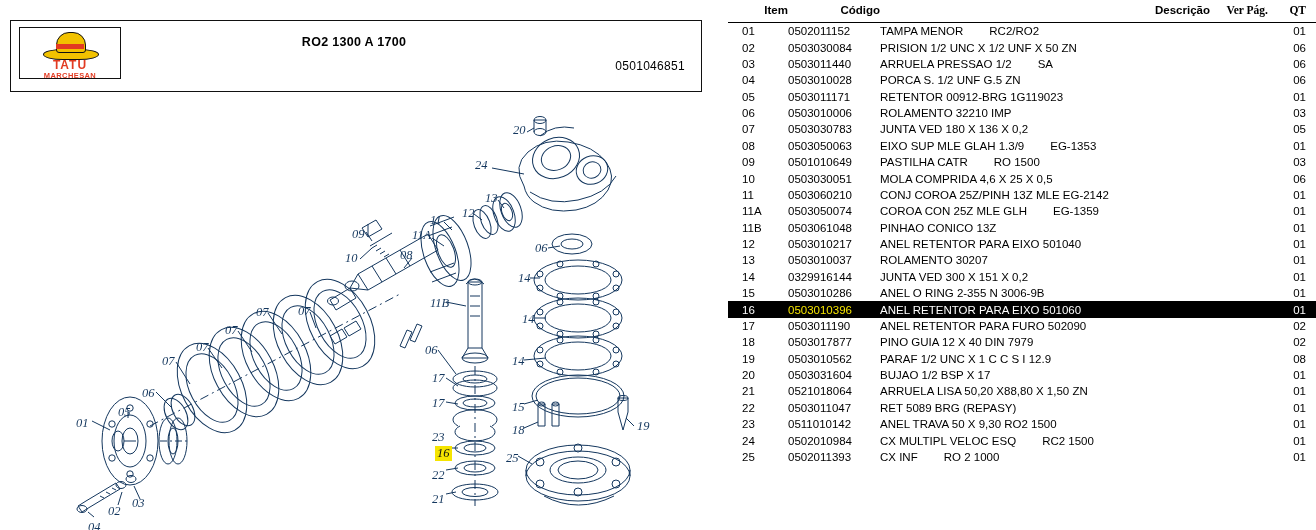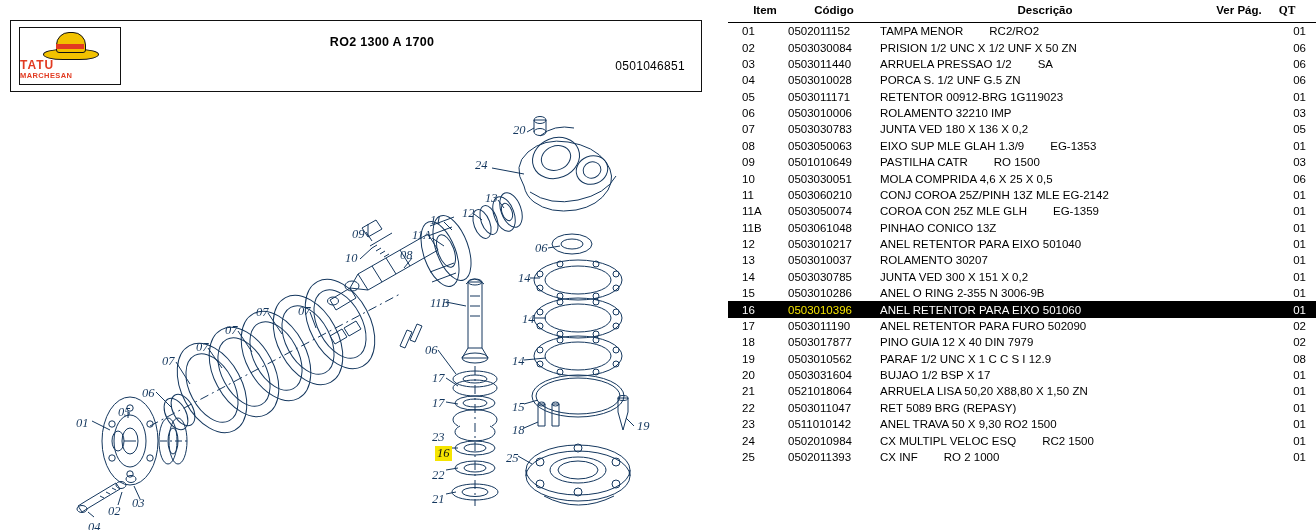--- a/index.html
+++ b/index.html
@@ -33,25 +33,25 @@
     width: 692px;
     height: 72px;
     border: 1px solid #111;
     box-sizing: border-box;
     background: #fff;
   }
   .logo-cell {
     position: absolute;
     left: 8px; top: 6px;
     width: 102px;
-    height: 58px;
+    height: 52px;
     border: 1px solid #111;
     box-sizing: border-box;
     background: #fff;
-    text-align: left;
+    text-align: center;
   }
   .logo-hat {
     margin: 3px auto 0 auto;
     width: 54px;
     height: 28px;
     position: relative;
   }
   .logo-hat .brim {
     position: absolute;
     left: 0; top: 18px;
@@ -84,21 +84,21 @@
   }
   .logo-marchesan {
     font-size: 7.5px;
     font-weight: bold;
     letter-spacing: 0.4px;
     color: #e23b22;
     line-height: 10px;
   }
   .title-lines {
     position: absolute;
-    left: 136px; top: 10px;
+    left: 108px; top: 10px;
     width: 470px;
     text-align: center;
   }
   .title-line1 {
     font-size: 12.5px;
     font-weight: bold;
     letter-spacing: 0.3px;
     line-height: 22px;
   }
   .title-line2 {
@@ -142,37 +142,37 @@
   }
   table.parts {
     border-collapse: collapse;
     width: 588px;
     table-layout: fixed;
     font-size: 11.5px;
   }
   table.parts th {
     font-size: 11.5px;
     font-weight: bold;
-    text-align: center;
+    text-align: right;
     padding: 4px 0 6px 0;
     border-bottom: 1.4px solid #000;
     vertical-align: bottom;
   }
   table.parts td {
     padding: 2.2px 0;
     vertical-align: top;
     white-space: nowrap;
     overflow: hidden;
   }
   .col-item   { width: 46px; padding-left: 14px !important; }
   .col-code   { width: 92px; }
   .col-desc   { width: 330px; }
   .col-ver    { width: 58px; text-align: right; }
   .col-qt     { width: 38px; text-align: right; padding-right: 10px !important; }
-  th.col-ver  { text-align: right; }
+  th.col-ver  { text-align: right; font-family: Liberation Serif, serif; }
   th.col-qt   { text-align: right; padding-right: 10px !important; font-family: Liberation Serif, serif; }
   tr.row-highlight td {
     background: #000;
     color: #fff;
   }
   tr.row-highlight td.col-code {
     color: #f5e400;
   }
   .desc-split {
     display: inline-block;
@@ -560,21 +560,21 @@
           </tr>
           <tr>
             <td class="col-item">13</td>
             <td class="col-code">0503010037</td>
             <td class="col-desc"><span class="desc-split">ROLAMENTO 30207</span></td>
             <td class="col-ver"></td>
             <td class="col-qt">01</td>
           </tr>
           <tr>
             <td class="col-item">14</td>
-            <td class="col-code">0503030785</td>
+            <td class="col-code">0329916144</td>
             <td class="col-desc"><span class="desc-split">JUNTA VED 300 X 151 X 0,2</span></td>
             <td class="col-ver"></td>
             <td class="col-qt">01</td>
           </tr>
           <tr>
             <td class="col-item">15</td>
             <td class="col-code">0503010286</td>
             <td class="col-desc"><span class="desc-split">ANEL O RING 2-355 N 3006-9B</span></td>
             <td class="col-ver"></td>
             <td class="col-qt">01</td>

